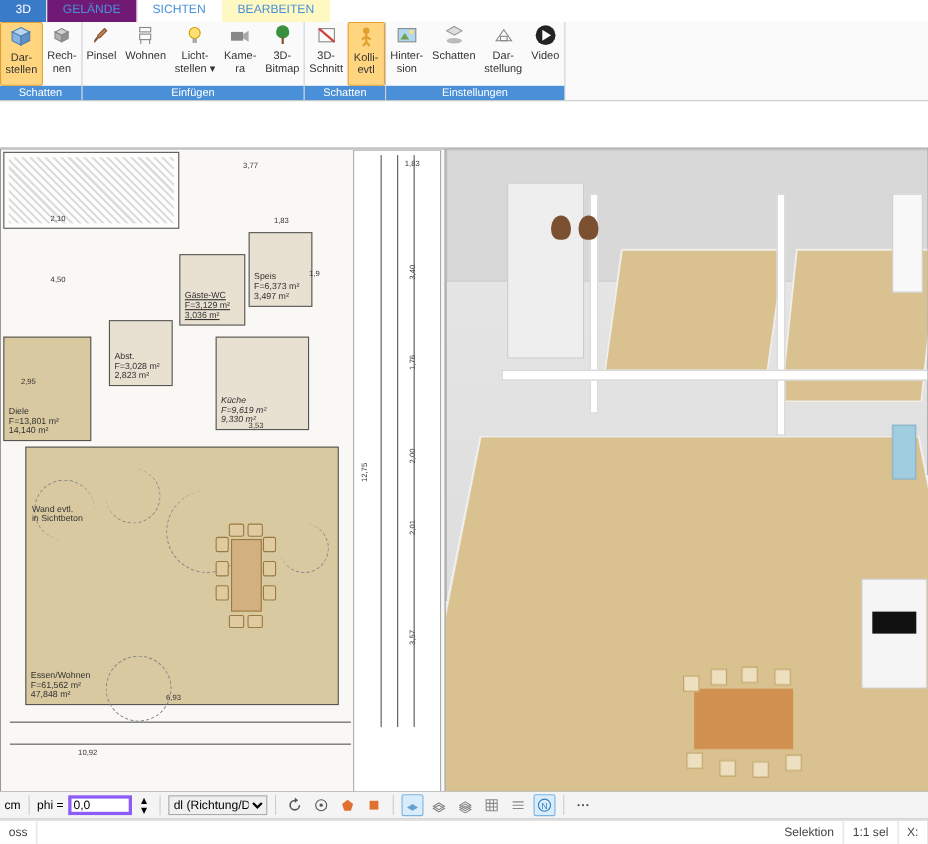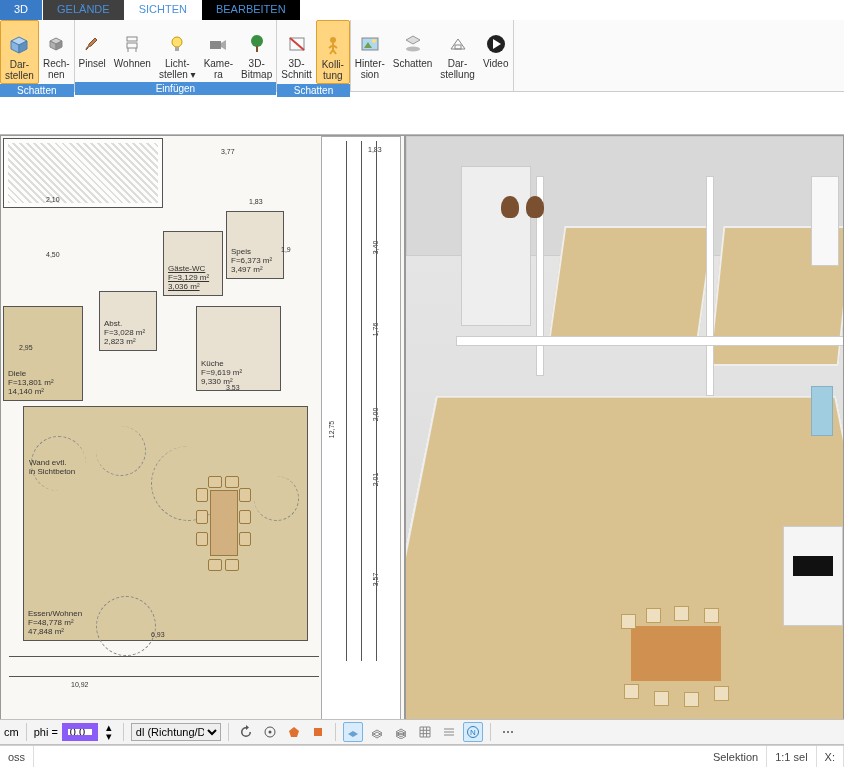--- a/index.html
+++ b/index.html
@@ -8,21 +8,21 @@
 
 .tabs { display: flex; height: 20px; background: #fff; }
 .tab { padding: 3px 14px; color: #fff; background: #4a90d9; border-right: 1px solid #fff; cursor: pointer; font-size: 11px; }
 .tab.active { background: #3a7bc8; }
 .tab.inactive { background: #fff; color: #4a90d9; }
 
 
 .ribbon { background: #fafafa; border-bottom: 1px solid #ccc; display: flex; height: 72px; }
 .ribbon-group { display: flex; flex-direction: column; border-right: 1px solid #d0d0d0; }
 .ribbon-items { display: flex; flex: 1; }
-.ribbon-item { display: flex; flex-direction: column; align-items: center; justify-content: flex-start; padding: 12px 4px 2px; min-width: 34px; cursor: pointer; position: relative; }
+.ribbon-item { display: flex; flex-direction: column; align-items: center; justify-content: flex-start; padding: 0 4px 2px; min-width: 34px; cursor: pointer; position: relative; }
 .ribbon-item.selected { background: #ffd580; border: 1px solid #e0a030; border-radius: 2px; }
 .ribbon-item .icon-slot { width: 24px; height: 24px; display: flex; align-items: center; justify-content: center; margin-bottom: 2px; }
 .ribbon-item .label { font-size: 10px; line-height: 11px; text-align: center; color: #333; white-space: pre-line; }
 .ribbon-group-label { background: #c9dff0; color: #1a4f7a; font-size: 10px; text-align: center; padding: 1px 0; }
 .ribbon-group-label.active { background: #4a90d9; color: #fff; }
 
 
 .workspace { display: flex; height: 608px; background: #f0f0f0; border-top: 1px solid #bbb; margin-top: 42px; }
 .pane { position: relative; overflow: hidden; background: #fff; border: 1px solid #999; }
 .pane.left { width: 405px; }
@@ -40,44 +40,44 @@
 .ruler-outer { position: absolute; border: 1px solid #aaa; background: #fff; }
 
 
 .view3d { position: absolute; inset: 0; }
 .floor3d { position: absolute; background: #d9c28f; border: 2px solid #eee; }
 .wall3d { position: absolute; background: #f2f2f2; border: 1px solid #ccc; }
 .furn3d { position: absolute; background: #c89050; }
 
 
 .bottombar { position: absolute; left: 0; bottom: 22px; height: 26px; width: 100%; background: #f4f4f4; border-top: 1px solid #c0c0c0; border-bottom: 1px solid #c0c0c0; display: flex; align-items: center; gap: 4px; padding: 0 4px; font-size: 11px; }
-.bottombar input { width: 36px; border: 6px solid #8b5cf6; height: 18px; font-size: 11px; padding: 0 2px; }
+.bottombar input { width: 58px; border: 3px solid #8b5cf6; height: 18px; font-size: 11px; padding: 0 2px; }
 .bottombar select { border: 1px solid #aaa; height: 18px; font-size: 11px; width: 90px; }
 .bottombar .sep { width: 1px; height: 18px; background: #ccc; margin: 0 3px; }
 .tool-btn { width: 20px; height: 20px; border: 1px solid transparent; display: flex; align-items: center; justify-content: center; cursor: pointer; border-radius: 2px; }
 .tool-btn.on { border: 1px solid #7bb3e0; background: #d8ecfb; }
 
 
 .statusbar { position: absolute; bottom: 0; left: 0; height: 22px; width: 100%; background: #fff; border-top: 1px solid #d0d0d0; display: flex; align-items: center; font-size: 11px; color: #444; }
 .statusbar .cell { padding: 0 8px; border-right: 1px solid #ddd; height: 100%; display: flex; align-items: center; }
 .statusbar .spacer { flex: 1; }
 
 
 .arc { position: absolute; border: 1px dashed #888; border-radius: 50%; }
 
 svg { display: block; }
 </style>
 </head>
 <body>
 
 <div class="tabs">
   <div class="tab active">3D</div>
-  <div class="tab inactive" style="color:#4a90d9;background:#404040;min-width:70px;text-align:left">GELÄNDE</div>
+  <div class="tab inactive" style="color:#4a90d9;background:#701a75;min-width:70px;text-align:left">GELÄNDE</div>
   <div class="tab inactive" style="color:#4a90d9;background:#fff;min-width:70px;text-align:center">SICHTEN</div>
-  <div class="tab inactive" style="color:#4a90d9;background:#000000;min-width:70px;text-align:right">BEARBEITEN</div>
+  <div class="tab inactive" style="color:#4a90d9;background:#fef9c3;min-width:70px;text-align:right">BEARBEITEN</div>
 </div>
 
 <div class="ribbon" id="ribbon">
     <div class="ribbon-group">
       <div class="ribbon-items">
         <div class="ribbon-item selected">
           <div class="icon-slot">
             <svg width="22" height="22">
               <polygon points="11,3 19,7 11,11 3,7" fill="#b8d4f0" stroke="#4a80b0"></polygon>
               <polygon points="3,7 11,11 11,19 3,15" fill="#88b4e0" stroke="#4a80b0"></polygon>
@@ -167,21 +167,21 @@
 Schnitt</div>
         </div>
         <div class="ribbon-item selected">
           <div class="icon-slot">
             <svg width="22" height="22">
               <circle cx="11" cy="6" r="3" fill="#e0a030"></circle>
               <path d="M11 9v7M11 11l-4 3M11 11l4 3M11 16l-3 4M11 16l3 4" stroke="#e0a030" stroke-width="2"></path>
             </svg>
           </div>
           <div class="label">Kolli-
-tung</div>
+evtl</div>
         </div>
       </div>
       <div class="ribbon-group-label active">Schatten</div>
     </div>
     <div class="ribbon-group">
       <div class="ribbon-items">
         <div class="ribbon-item">
           <div class="icon-slot">
             <svg width="22" height="22">
               <rect x="3" y="5" width="16" height="12" fill="#b0d8f0" stroke="#888"></rect>
@@ -214,20 +214,21 @@
         <div class="ribbon-item">
           <div class="icon-slot">
             <svg width="22" height="22">
               <circle cx="11" cy="11" r="9" fill="#222"></circle>
               <polygon points="8,6 16,11 8,16" fill="#fff"></polygon>
             </svg>
           </div>
           <div class="label">Video</div>
         </div>
       </div>
+      <div class="ribbon-group-label active">Einstellungen</div>
     </div>
   </div>
 
 <div class="workspace">
 
   <div class="pane left">
     <div class="floorplan">
 
       <div class="ruler-outer" style="left:320px;top:0;width:80px;height:600px;border-left:1px solid #aaa"></div>
 
@@ -249,28 +250,28 @@
           <div class="room tile" style="left: 162px; top: 95px; width: 60px; height: 65px;">
             <div class="room-label" style="left: 4px; bottom: 4px; text-decoration: underline;">Gäste-WC
 F=3,129 m²
 3,036 m²</div>
           </div>
           <div class="room tile" style="left: 98px; top: 155px; width: 58px; height: 60px;">
             <div class="room-label" style="left: 4px; bottom: 4px;">Abst.
 F=3,028 m²
 2,823 m²</div>
           </div>
-          <div class="room tile" style="left: 195px; top: 170px; width: 85px; height: 85px;">
+          <div class="room tile" style="left: 195px; top: 170px; width: 85px; height: 85px; font-style: italic;">
             <div class="room-label" style="left: 4px; bottom: 4px;">Küche
 F=9,619 m²
 9,330 m²</div>
           </div>
           <div class="room wood" style="left: 22px; top: 270px; width: 285px; height: 235px;">
             <div class="room-label" style="left: 4px; bottom: 4px;">Essen/Wohnen
-F=48,778 m²
+F=61,562 m²
 47,848 m²</div>
           </div>
         </div>
 
       <div class="arc" style="left:30px;top:300px;width:55px;height:55px;border-bottom:none;border-right:none"></div>
       <div class="arc" style="left:95px;top:290px;width:50px;height:50px;border-top:none;border-left:none"></div>
       <div class="arc" style="left:150px;top:310px;width:75px;height:75px;border-top:none;border-right:none"></div>
       <div class="arc" style="left:95px;top:460px;width:60px;height:60px"></div>
       <div class="arc" style="left:253px;top:340px;width:45px;height:45px;border-top:none;border-left:none"></div>
 

